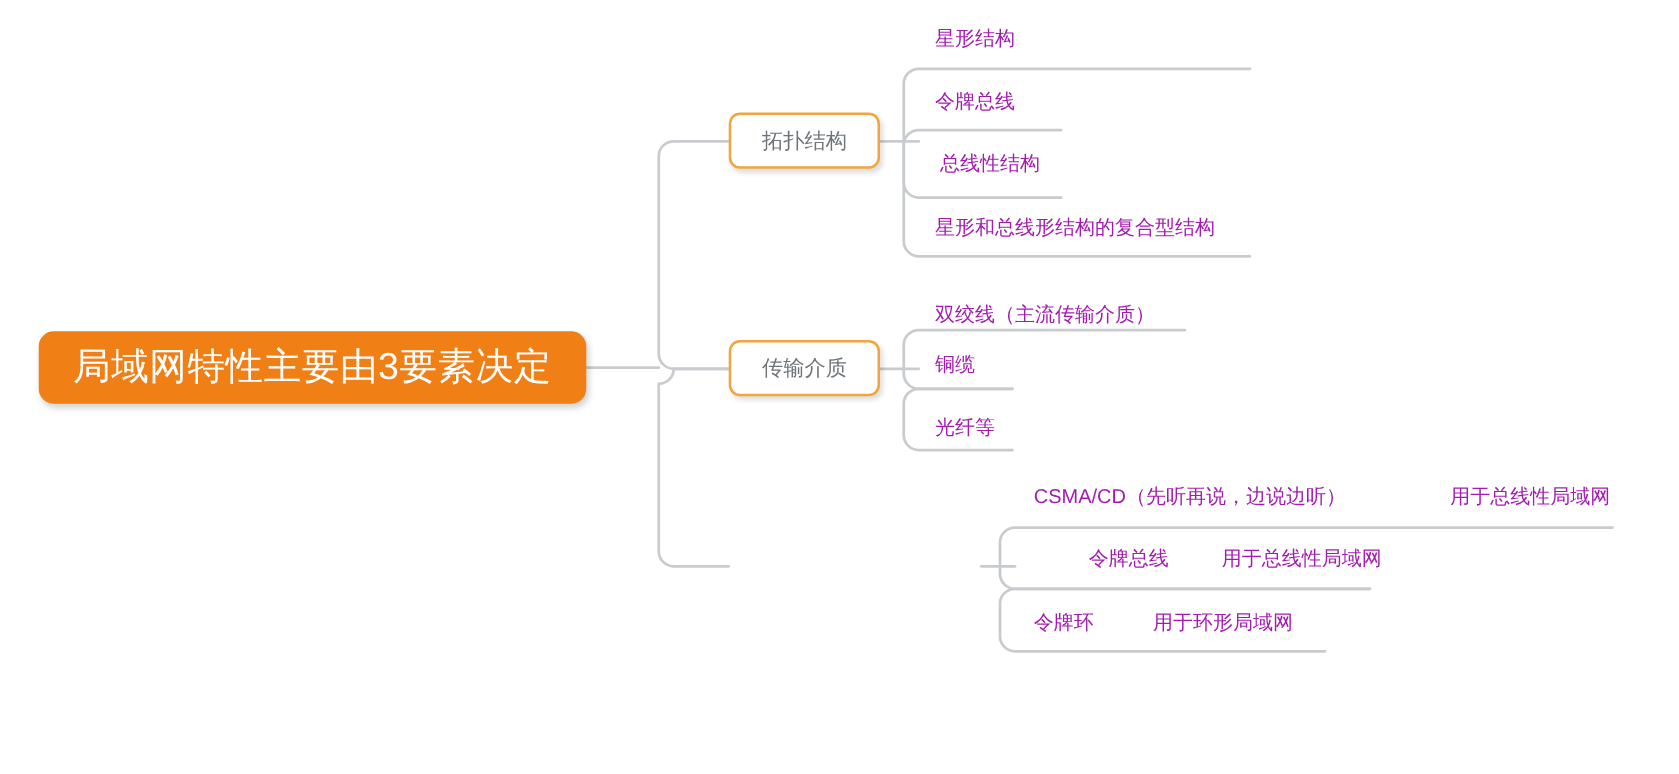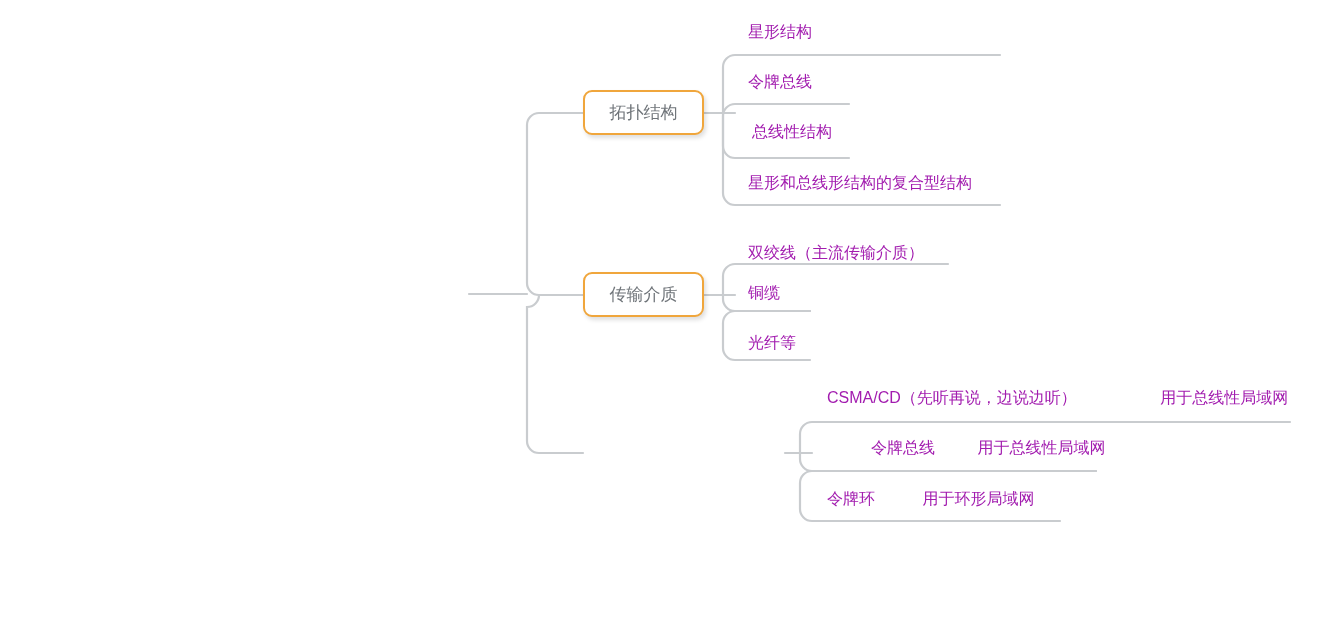--- a/index.html
+++ b/index.html
@@ -111,20 +111,23 @@
                A12,12 0 0 0 735,360 L810,360"></path>
 
       <path d="M785,453 L812,453"></path>
       <path d="M1290,422 L812,422 A12,12 0 0 0 800,434 L800,459
                A12,12 0 0 0 812,471 L1096,471"></path>
       <path d="M1096,471 L812,471 A12,12 0 0 0 800,483 L800,509
                A12,12 0 0 0 812,521 L1060,521"></path>
     </g>
   </svg>
 
+  <div class="root-node">
+    <span class="label">局域网特性主要由3要素决定</span>
+  </div>
 
   <div class="l2-node" id="l2-medium">
     <span class="label">传输介质</span>
   </div>
 
   <div class="l2-node" id="l2-topology">
     <span class="label">拓扑结构</span>
   </div>
 
 

